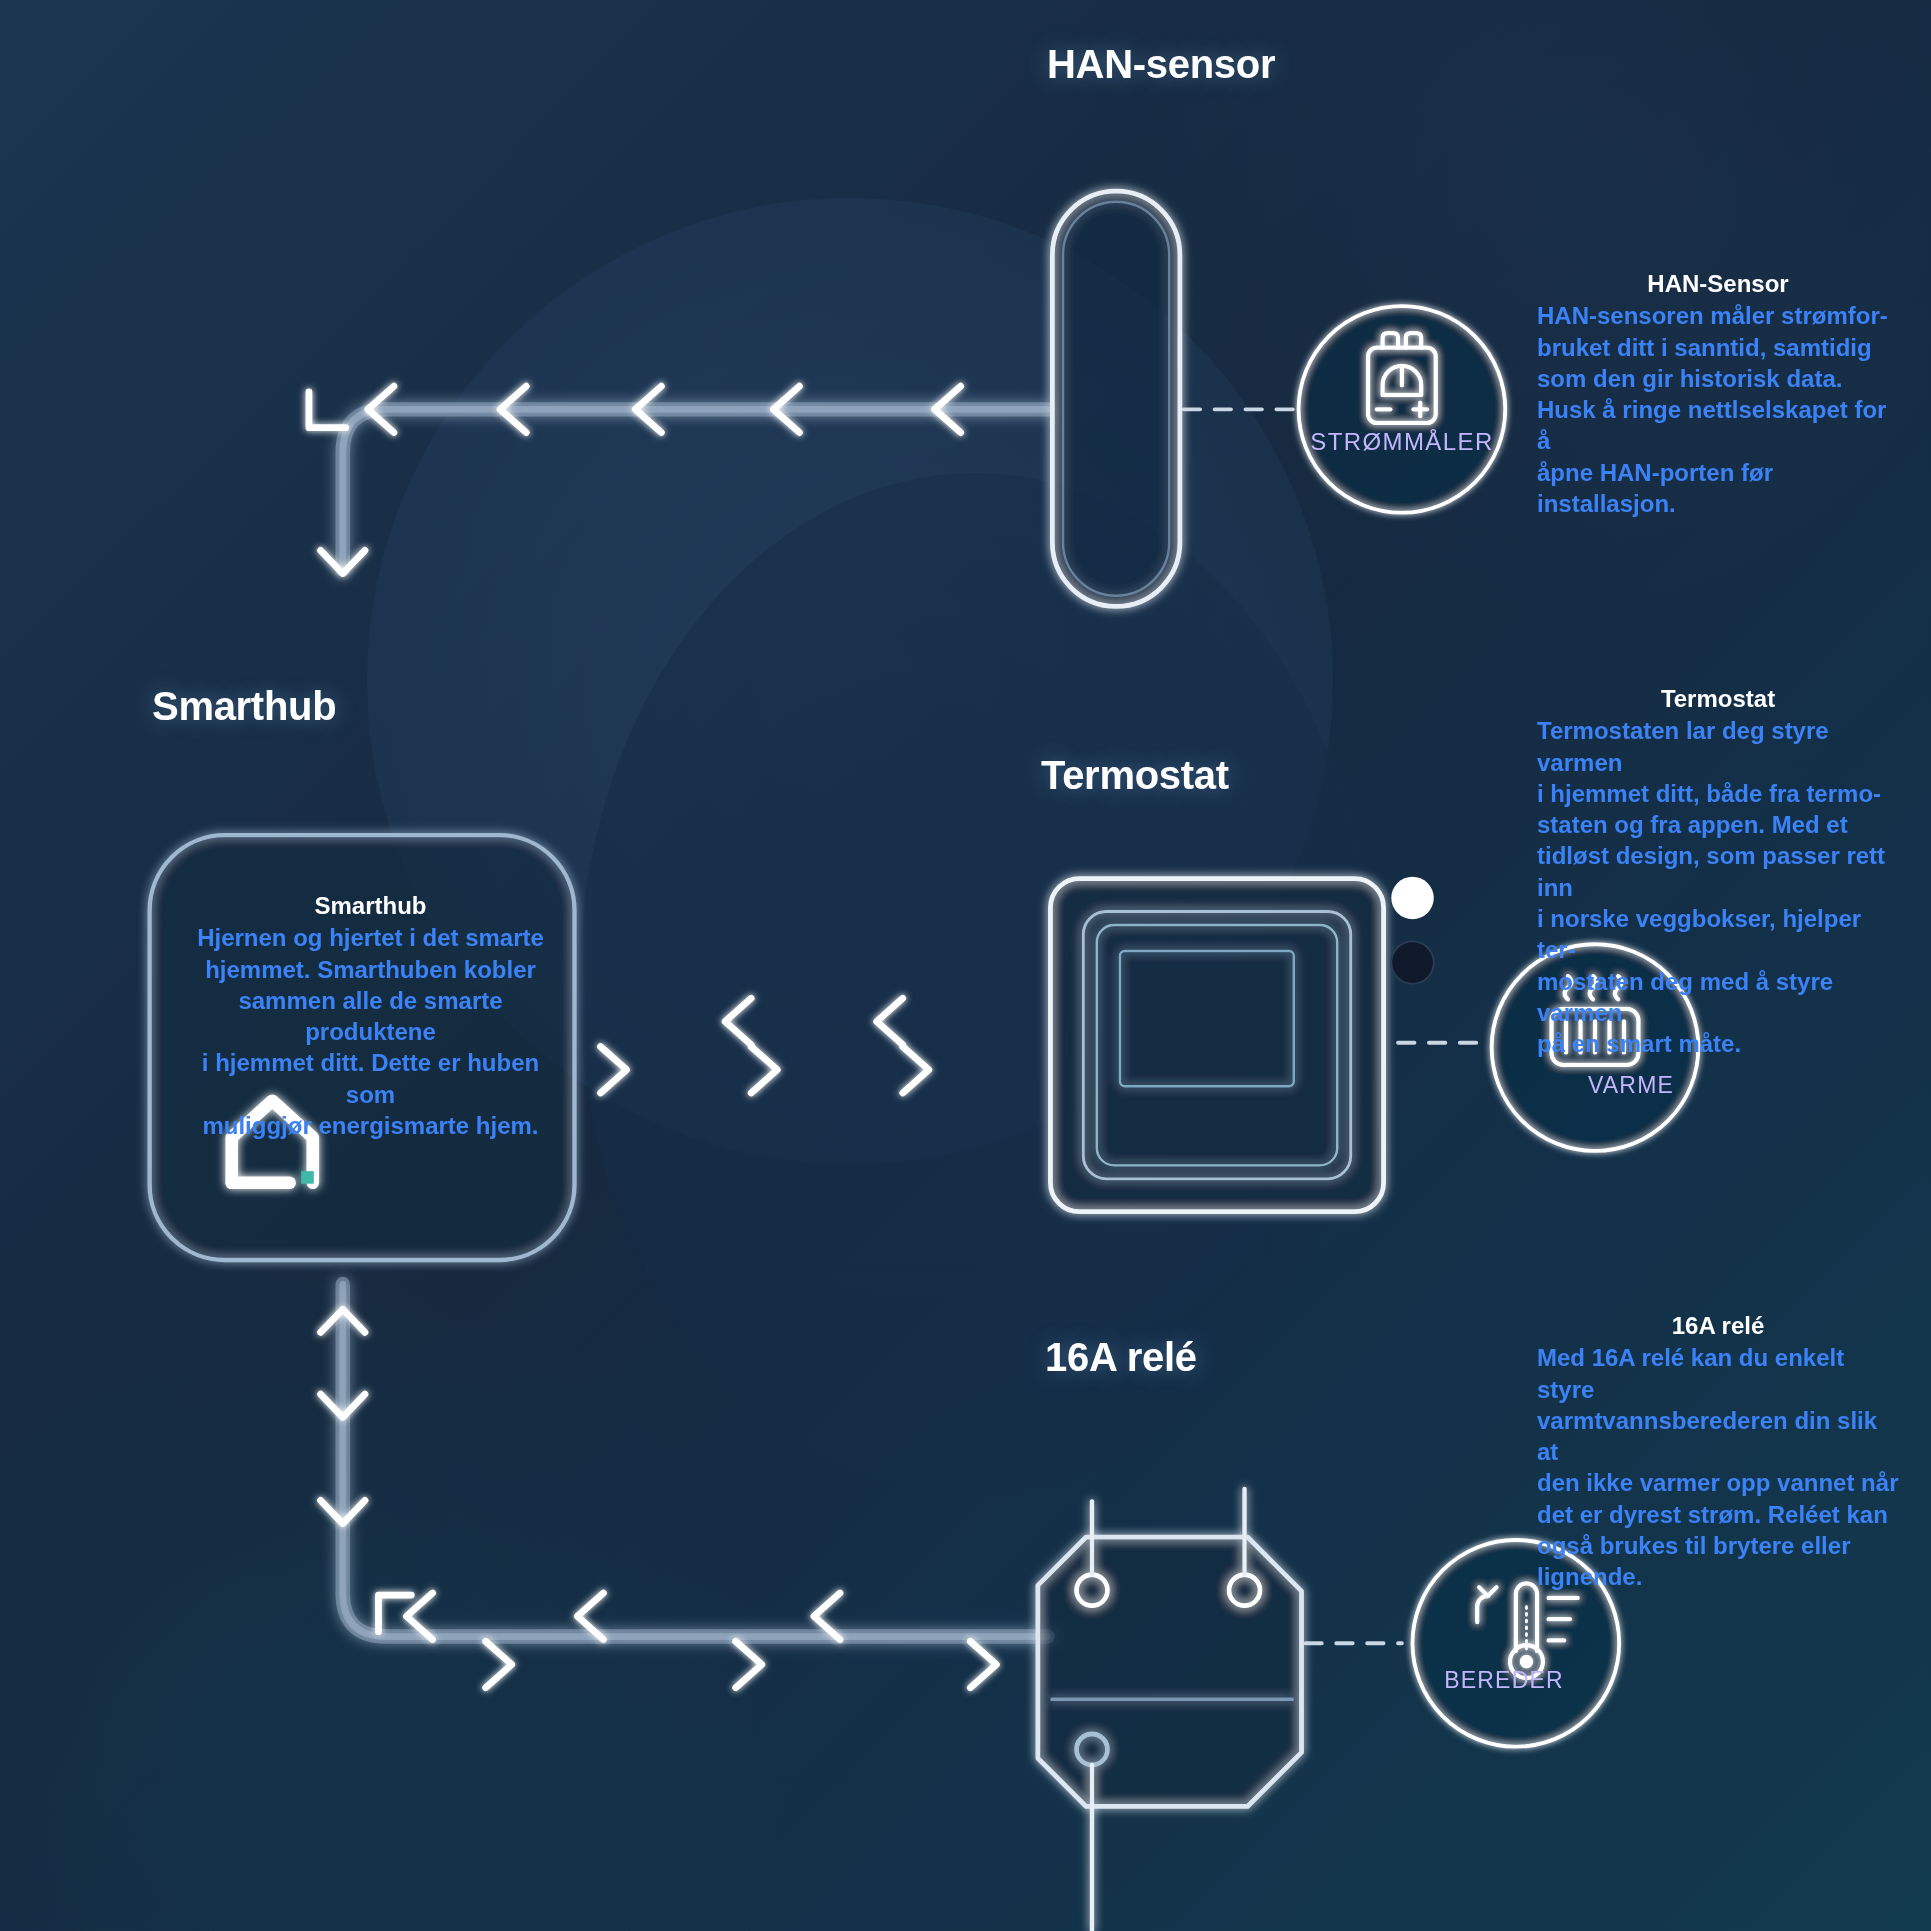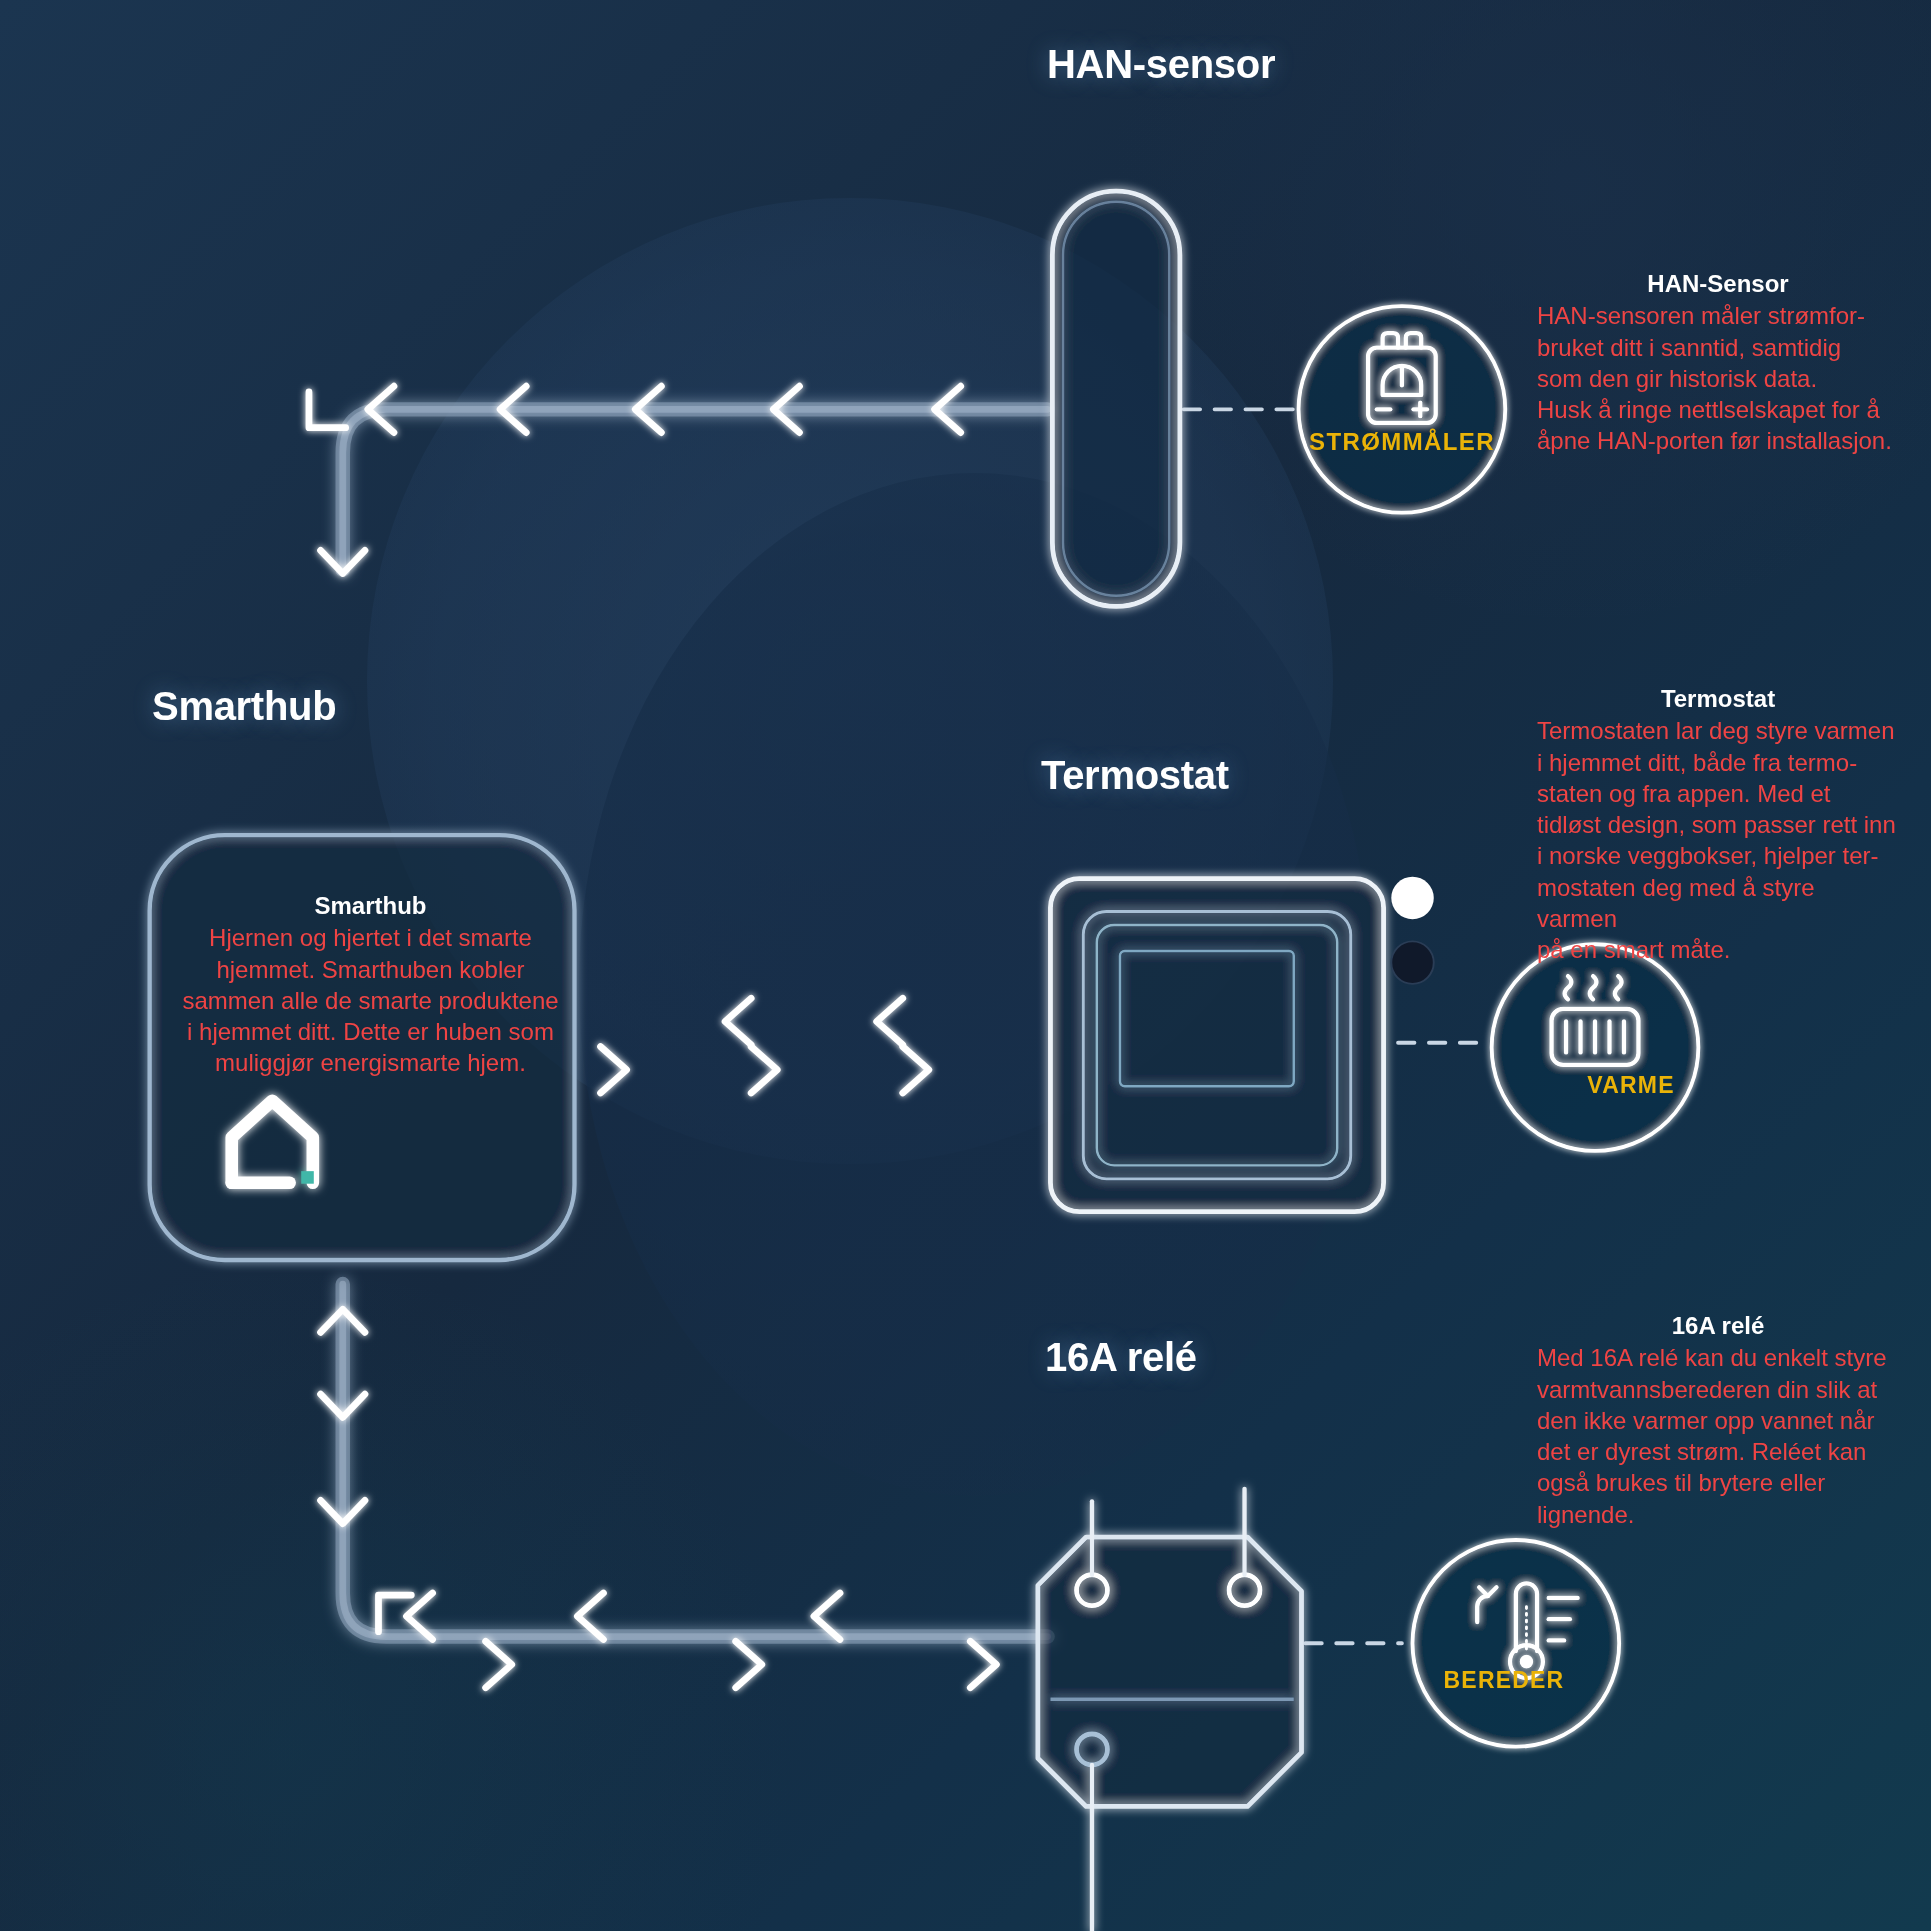--- a/index.html
+++ b/index.html
@@ -58,34 +58,34 @@
     display:block;
     text-align:center;
     color:#ffffff;
     font-size:24px;
     font-weight:bold;
     line-height:1.30;
     margin-bottom:1px;
   }
   .infoblock .ibody {
     display:block;
-    color:#ef4444;
+    color:#3b82f6;
     font-size:24px;
-    font-weight:normal;
+    font-weight:bold;
     line-height:1.305;
     text-align:left;
   }
   .infoblock.center-block .ibody { text-align:center; }
 
   
   .circle-label {
     position:absolute;
-    color:#eab308;
+    color:#c4b5fd;
     font-size:24px;
-    font-weight:700;
+    font-weight:400;
     letter-spacing:1.4px;
     text-align:right;
     white-space:nowrap;
     transform:translateX(-50%);
   }
   .circle-label.small { font-size:23px; letter-spacing:1.2px; }
 </style>
 </head>
 <body>
 

